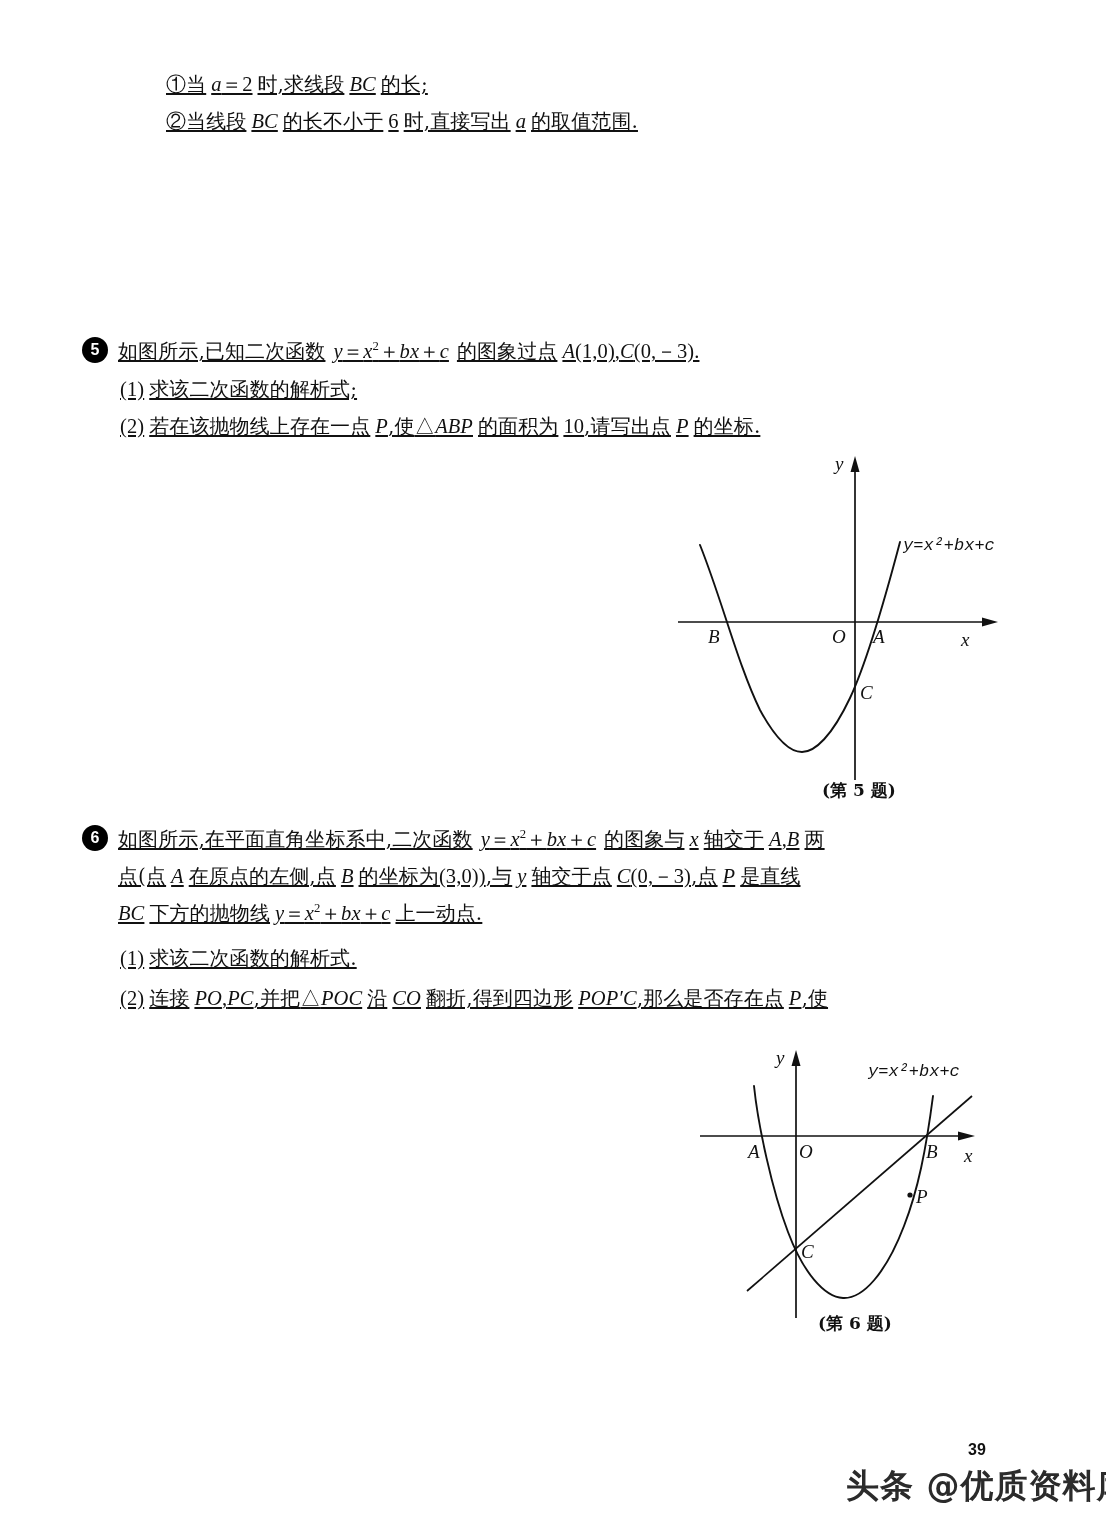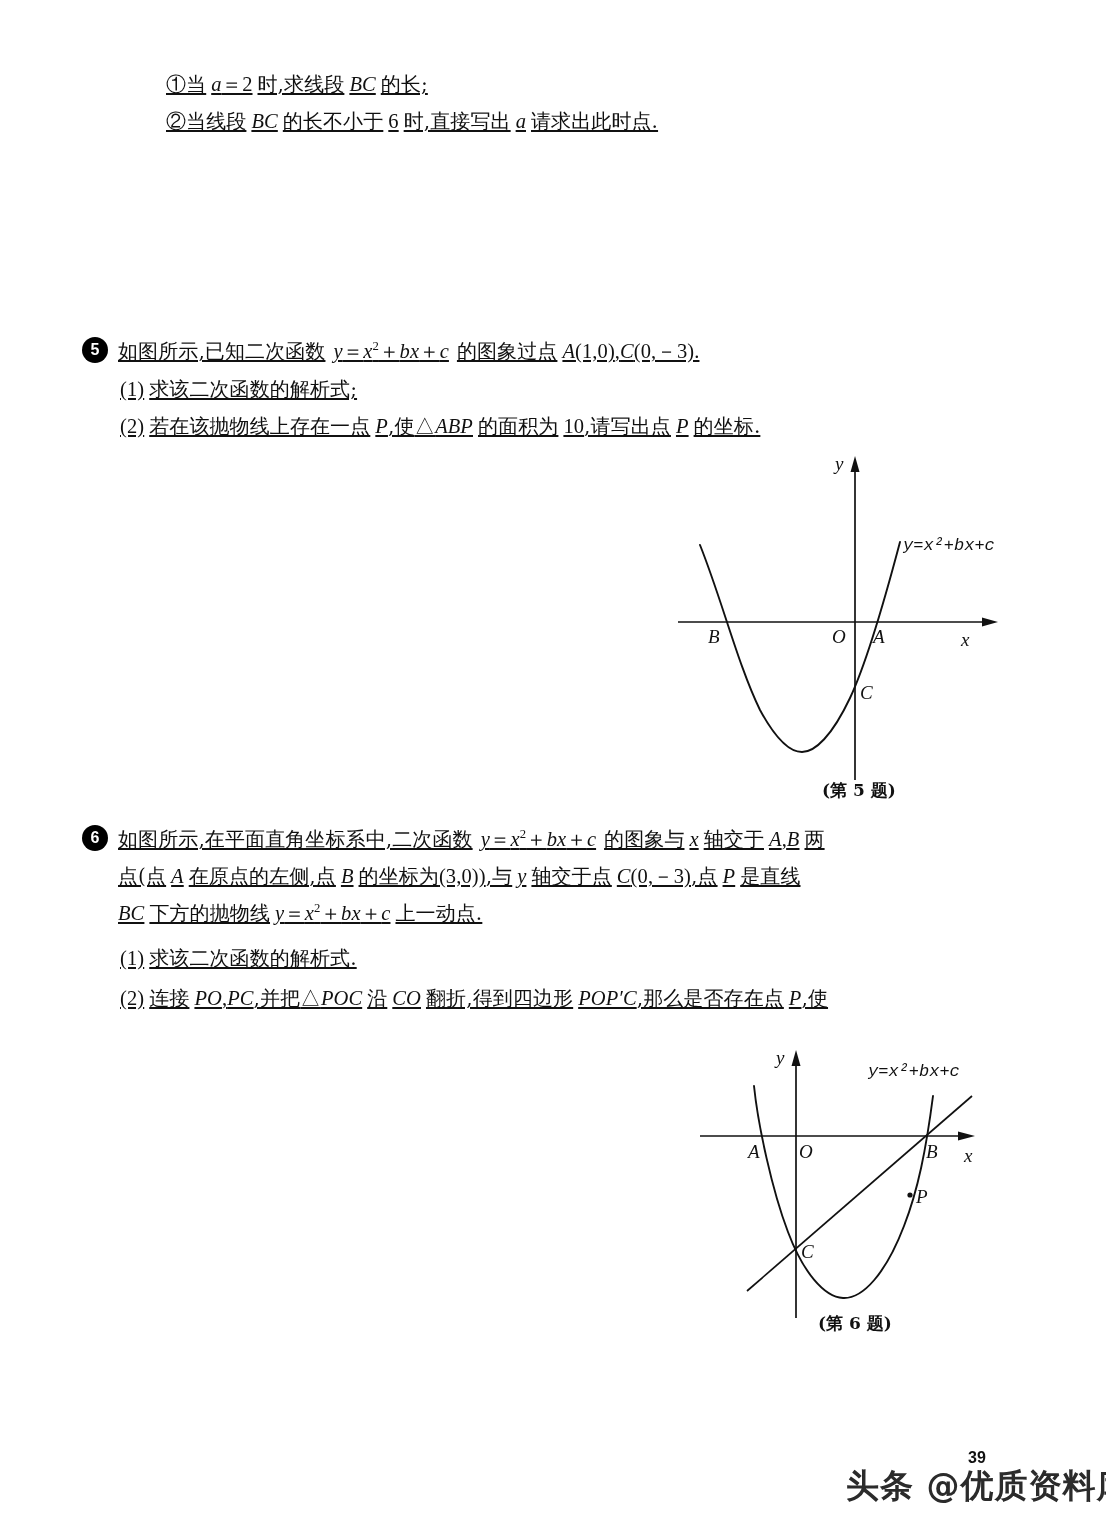--- a/index.html
+++ b/index.html
@@ -61,21 +61,20 @@
     font-size:17px;
     white-space:nowrap;
   }
 
   
   .pageno{
     position:absolute;
     font-family:"Liberation Sans","DejaVu Sans",sans-serif;
     font-weight:bold;
     font-size:16px;
-    margin-top:8px;
   }
   .watermark{
     position:absolute;
     font-family:"DejaVu Sans","Liberation Sans",sans-serif;
     font-weight:bold;
     font-size:33px;
     color:#2b2b2b;
     white-space:nowrap;
     letter-spacing:1px;
   }
@@ -83,21 +82,21 @@
 </head>
 <body>
 
 <div class="page">
 
   <div class="block" style="left:166px;top:66px;">
     <div class="line">
       <span class="cn">①当</span><span class="sp"></span><span class="mi">a</span><span class="mn">＝2</span><span class="sp"></span><span class="cn">时,求线段</span><span class="sp"></span><span class="mi">BC</span><span class="sp"></span><span class="cn">的长;</span>
     </div>
     <div class="line">
-      <span class="cn">②当线段</span><span class="sp"></span><span class="mi">BC</span><span class="sp"></span><span class="cn">的长不小于</span><span class="sp"></span><span class="mn">6</span><span class="sp"></span><span class="cn">时,直接写出</span><span class="sp"></span><span class="mi">a</span><span class="sp"></span><span class="cn">请求出此时点.</span>
+      <span class="cn">②当线段</span><span class="sp"></span><span class="mi">BC</span><span class="sp"></span><span class="cn">的长不小于</span><span class="sp"></span><span class="mn">6</span><span class="sp"></span><span class="cn">时,直接写出</span><span class="sp"></span><span class="mi">a</span><span class="sp"></span><span class="cn">的取值范围.</span>
     </div>
   </div>
 
   <div class="qnum" style="left:82px;top:337px;">5</div>
 
   <div class="block" style="left:118px;top:333px;">
     <div class="line">
       <span class="cn">如图所示,已知二次函数</span><span class="spw"></span><span class="mi">y</span><span class="mn">＝</span><span class="mi">x</span><sup class="mn">2</sup><span class="mn">＋</span><span class="mi">bx</span><span class="mn">＋</span><span class="mi">c</span><span class="spw"></span><span class="cn">的图象过点</span><span class="sp"></span><span class="mi">A</span><span class="mn">(1,0)</span><span class="mn">,</span><span class="mi">C</span><span class="mn">(0,－3).</span>
     </div>
   </div>

